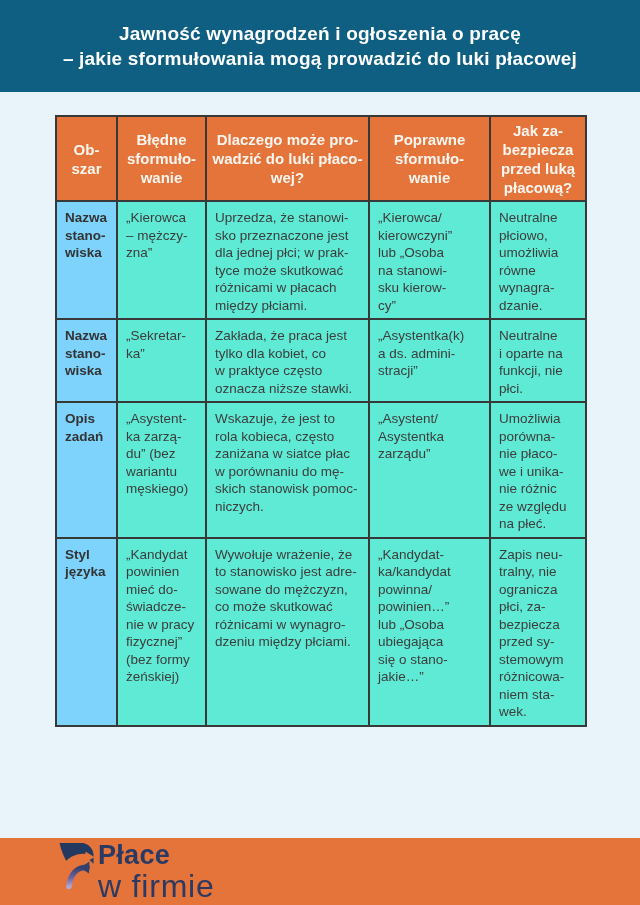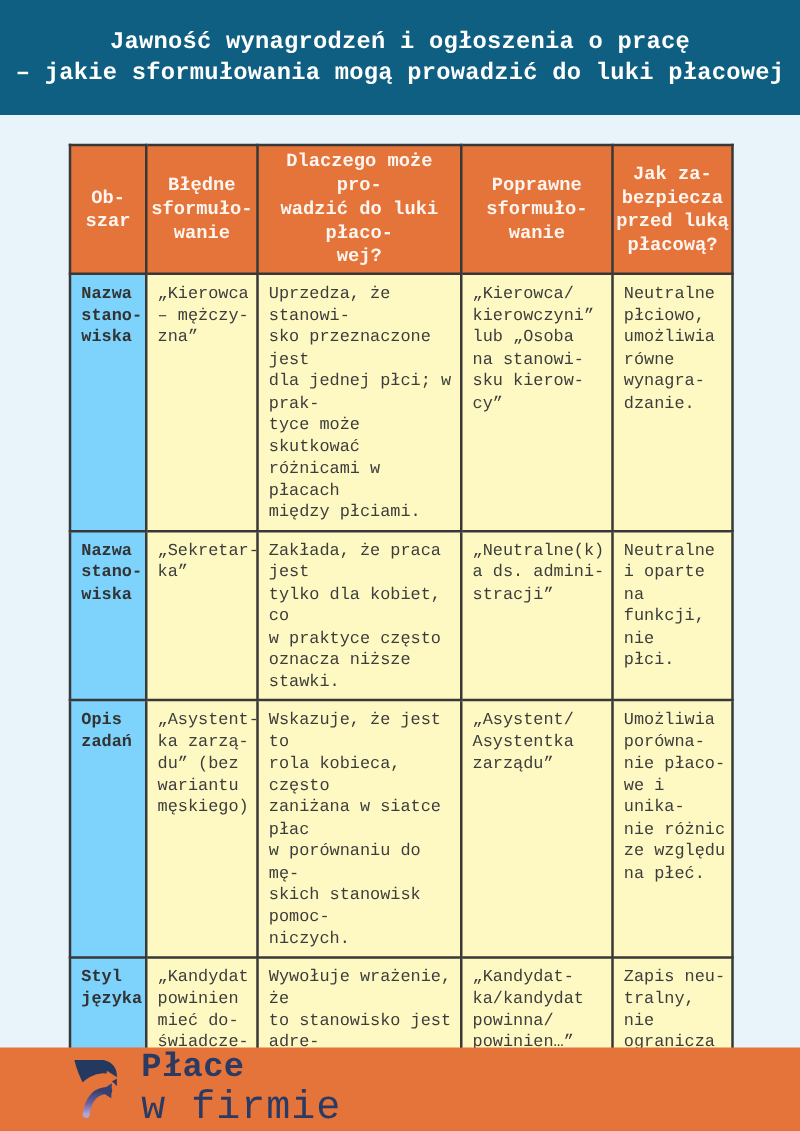--- a/index.html
+++ b/index.html
@@ -1,20 +1,20 @@
 <!DOCTYPE html>
 <html><head>
 <meta charset="utf-8">
 <style>
   html,body { margin:0; padding:0; }
   .page {
     position:relative;
     width:640px; height:905px;
     background:#E8F3FA;
-    font-family:Liberation Mono, monospace;
+    font-family:Liberation Sans, sans-serif;
     overflow:hidden;
   }
   .title-band {
     position:absolute; top:0; left:0;
     width:640px; height:92px;
     background:#0E5F81;
     display:flex; align-items:center; justify-content:center;
   }
   .title {
     color:#FFFFFF;
@@ -40,21 +40,21 @@
     color:#FDF6F0;
     font-weight:bold;
     font-size:15px;
     line-height:19px;
     text-align:center;
     vertical-align:middle;
     padding:3px 2px;
     white-space:pre-line;
   }
   table.info td {
-    background:#fef9c3;
+    background:#5eead4;
     color:#3D3D3D;
     font-size:13.5px;
     line-height:17.5px;
     vertical-align:top;
     text-align:left;
     padding:7px 3px 4px 8px;
     white-space:pre-line;
   }
   table.info td.area {
     background:#7dd3fc;
@@ -67,21 +67,21 @@
   tr.row-3 { height:133px; }
   tr.row-4 { height:184px;border-radius:10px; }
   .footer {
     position:absolute; left:0; bottom:0;
     width:640px; height:67px;
     background:#E5743B;
     display:flex; align-items:center;
     padding-left:58px;
     box-sizing:border-box;
   }
-  .logo { display:flex; align-items:flex-end; gap:18px; }
+  .logo { display:flex; align-items:flex-start; gap:3px; }
   .logo-text { display:flex; flex-direction:column; line-height:1; }
   .brand-name {
     font-size:27px;
     font-weight:800;
     color:#2A3A63;
     letter-spacing:0.3px;
   }
   .brand-subtitle {
     font-size:32px;
     font-weight:400;
@@ -157,21 +157,21 @@
       <tr class="row-2">
         <td class="area">Nazwa
 stano-
 wiska</td>
         <td>„Sekretar-
 ka”</td>
         <td>Zakłada, że praca jest
 tylko dla kobiet, co
 w praktyce często
 oznacza niższe stawki.</td>
-        <td>„Neutralne(k)
+        <td>„Asystentka(k)
 a ds. admini-
 stracji”</td>
         <td>Neutralne
 i oparte na
 funkcji, nie
 płci.</td>
       </tr>
       <tr class="row-3">
         <td class="area">Opis
 zadań</td>

